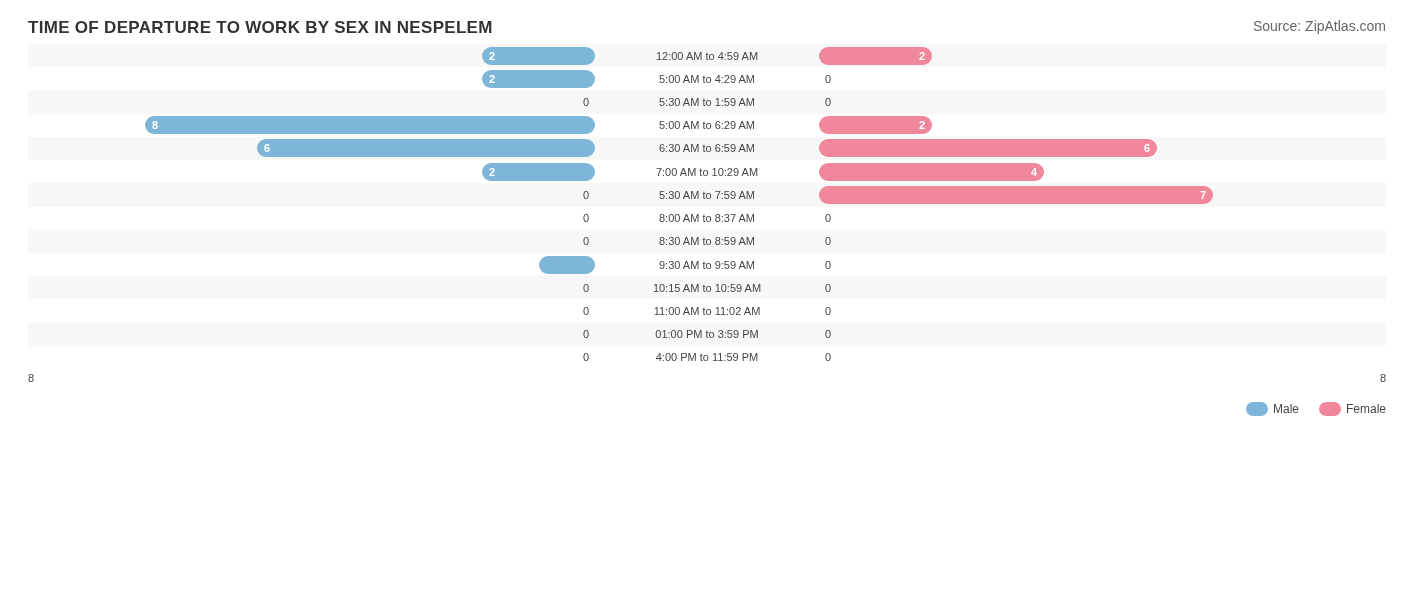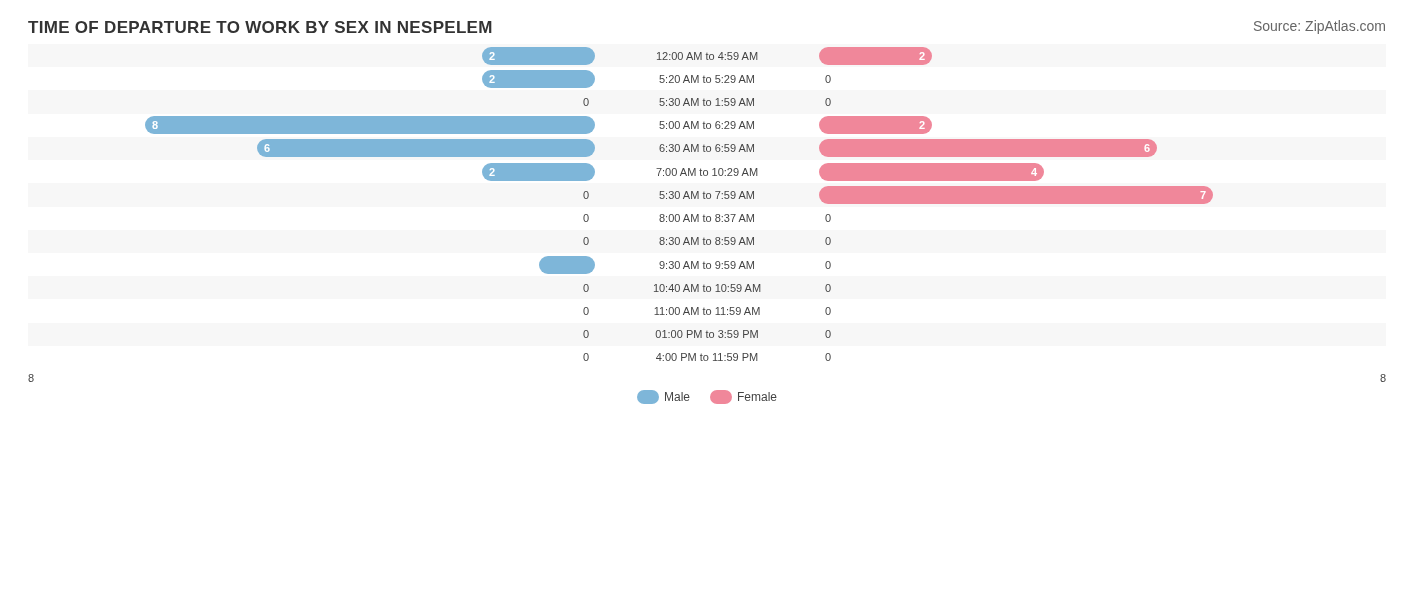--- a/index.html
+++ b/index.html
@@ -99,24 +99,24 @@
       padding-right: 7px;
     }
     .bar-value {
       font-size: 11px;
       font-weight: bold;
       color: #fff;
       white-space: nowrap;
     }
     .legend {
       display: flex;
-      justify-content: center;
+      justify-content: flex-end;
       align-items: center;
       gap: 20px;
-      margin-top: 6px;
+      margin-top: 18px;
       font-size: 12px;
       color: #444;
     }
     .legend-item {
       display: flex;
       align-items: center;
       gap: 5px;
     }
     .legend-swatch {
       width: 22px;
@@ -158,21 +158,21 @@
           </div>
         </div>
         <div class="bar-row">
           <div class="left-side">
             <div style="display: flex; align-items: center; justify-content: flex-end; width: 100%; padding-right: 108px;">
               <div class="bar bar-male" style="width: 113px; min-width: 28px;">
                 <span class="bar-value">2</span>
               </div>
             </div>
           </div>
-          <div class="label-center">5:20 AM to 5:29 AM</div>
+          <div class="label-center">5:00 AM to 4:29 AM</div>
           <div class="right-side">
             <div style="display: flex; align-items: center; justify-content: flex-start; width: 100%; padding-left: 108px;">
               <span style="font-size: 11px; color: rgb(68, 68, 68); margin-left: 6px;">0</span>
             </div>
           </div>
         </div>
         <div class="bar-row">
           <div class="left-side">
             <div style="display: flex; align-items: center; justify-content: flex-end; width: 100%; padding-right: 108px;">
               <span style="font-size: 11px; color: rgb(68, 68, 68); margin-right: 6px;">0</span>
@@ -289,34 +289,34 @@
               <span style="font-size: 11px; color: rgb(68, 68, 68); margin-left: 6px;">0</span>
             </div>
           </div>
         </div>
         <div class="bar-row">
           <div class="left-side">
             <div style="display: flex; align-items: center; justify-content: flex-end; width: 100%; padding-right: 108px;">
               <span style="font-size: 11px; color: rgb(68, 68, 68); margin-right: 6px;">0</span>
             </div>
           </div>
-          <div class="label-center">10:40 AM to 10:59 AM</div>
-          <div class="right-side">
-            <div style="display: flex; align-items: center; justify-content: flex-start; width: 100%; padding-left: 108px;">
-              <span style="font-size: 11px; color: rgb(68, 68, 68); margin-left: 6px;">0</span>
-            </div>
-          </div>
-        </div>
-        <div class="bar-row">
-          <div class="left-side">
-            <div style="display: flex; align-items: center; justify-content: flex-end; width: 100%; padding-right: 108px;">
-              <span style="font-size: 11px; color: rgb(68, 68, 68); margin-right: 6px;">0</span>
-            </div>
-          </div>
-          <div class="label-center">11:00 AM to 11:59 AM</div>
+          <div class="label-center">10:15 AM to 10:59 AM</div>
+          <div class="right-side">
+            <div style="display: flex; align-items: center; justify-content: flex-start; width: 100%; padding-left: 108px;">
+              <span style="font-size: 11px; color: rgb(68, 68, 68); margin-left: 6px;">0</span>
+            </div>
+          </div>
+        </div>
+        <div class="bar-row">
+          <div class="left-side">
+            <div style="display: flex; align-items: center; justify-content: flex-end; width: 100%; padding-right: 108px;">
+              <span style="font-size: 11px; color: rgb(68, 68, 68); margin-right: 6px;">0</span>
+            </div>
+          </div>
+          <div class="label-center">11:00 AM to 11:02 AM</div>
           <div class="right-side">
             <div style="display: flex; align-items: center; justify-content: flex-start; width: 100%; padding-left: 108px;">
               <span style="font-size: 11px; color: rgb(68, 68, 68); margin-left: 6px;">0</span>
             </div>
           </div>
         </div>
         <div class="bar-row">
           <div class="left-side">
             <div style="display: flex; align-items: center; justify-content: flex-end; width: 100%; padding-right: 108px;">
               <span style="font-size: 11px; color: rgb(68, 68, 68); margin-right: 6px;">0</span>

